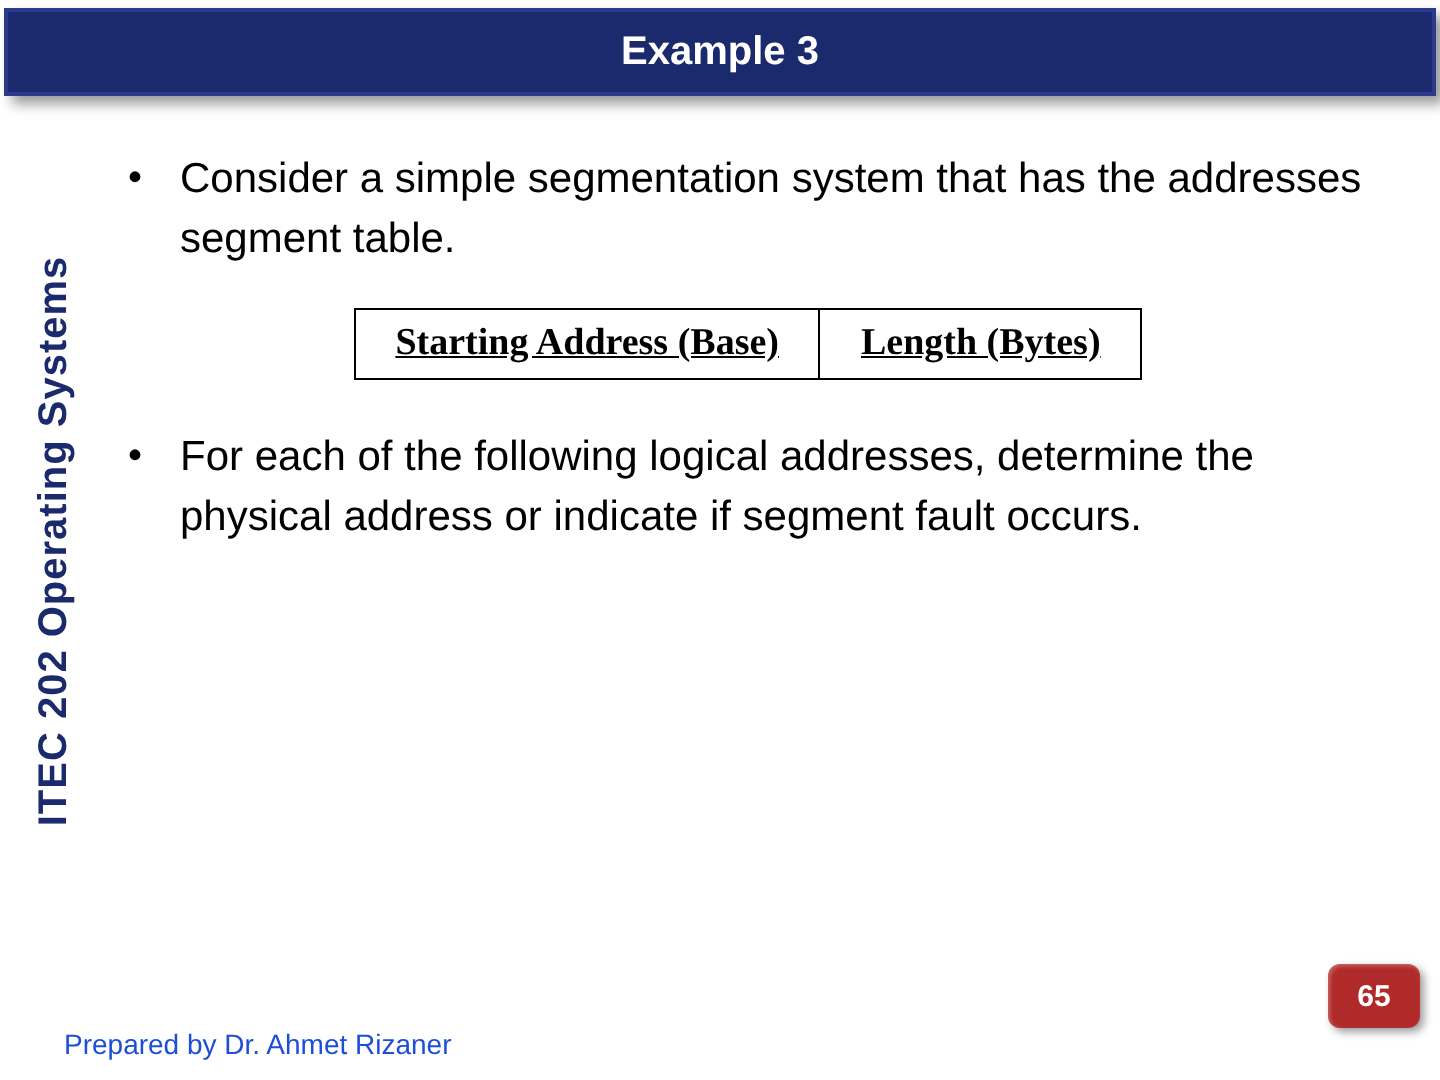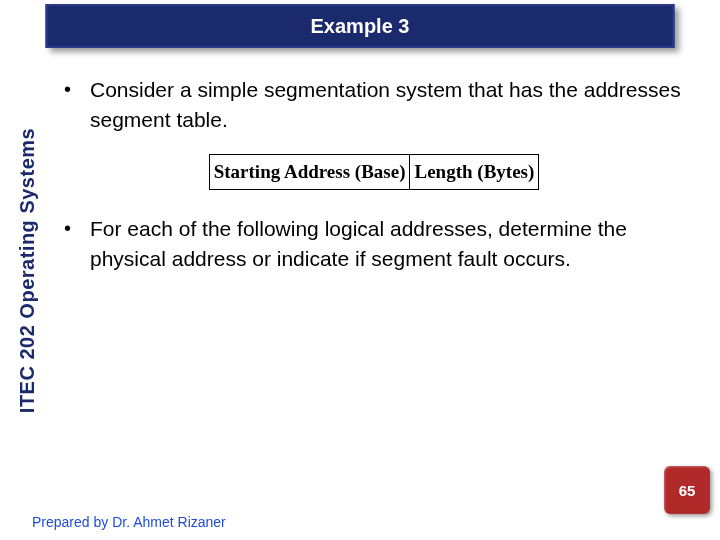--- a/index.html
+++ b/index.html
@@ -9,21 +9,21 @@
     background: #fff;
     font-family: Arial, Helvetica, sans-serif;
     position: relative;
     overflow: hidden;
   }
   .title-bar {
     position: absolute;
     top: 4px;
     left: 50%;
     transform: translateX(-50%);
-    width: 629px;
+    width: 716px;
     height: 44px;
     background: #1a2a6c;
     border: 2px solid #2a3a8c;
     box-shadow: 4px 4px 6px rgba(0,0,0,0.4);
     display: flex;
     align-items: center;
     justify-content: center;
     color: #fff;
     font-weight: bold;
     font-size: 20px;
@@ -64,43 +64,44 @@
     flex-shrink: 0;
     font-size: 20px;
   }
   .bullet-text { flex: 1; }
   .segment-table {
     border-collapse: collapse;
     margin: 8px auto 24px auto;
   }
   .segment-table th, .segment-table td {
     border: 1.5px solid #000;
-    padding: 6px 4px;
+    padding: 6px 20px;
     text-align: left;
     font-size: 18px;
+    text-decoration: underline;
   }
   .segment-table th {
     font-family: "Times New Roman", Times, serif;
     font-weight: bold;
     font-size: 19px;
   }
   .footer {
     position: absolute;
     left: 32px;
     bottom: 10px;
     font-size: 14px;
     color: #1d4ed8;
     font-weight: 500;
   }
   .page-badge {
     position: absolute;
     right: 10px;
     bottom: 26px;
     width: 46px;
-    height: 48px;
+    height: 32px;
     background: #b02a2a;
     border-radius: 6px;
     box-shadow: 2px 2px 4px rgba(0,0,0,0.4), inset 1px 1px 2px rgba(255,255,255,0.3);
     display: flex;
     align-items: center;
     justify-content: center;
     color: #fff;
     font-size: 15px;
     font-weight: bold;
   }

